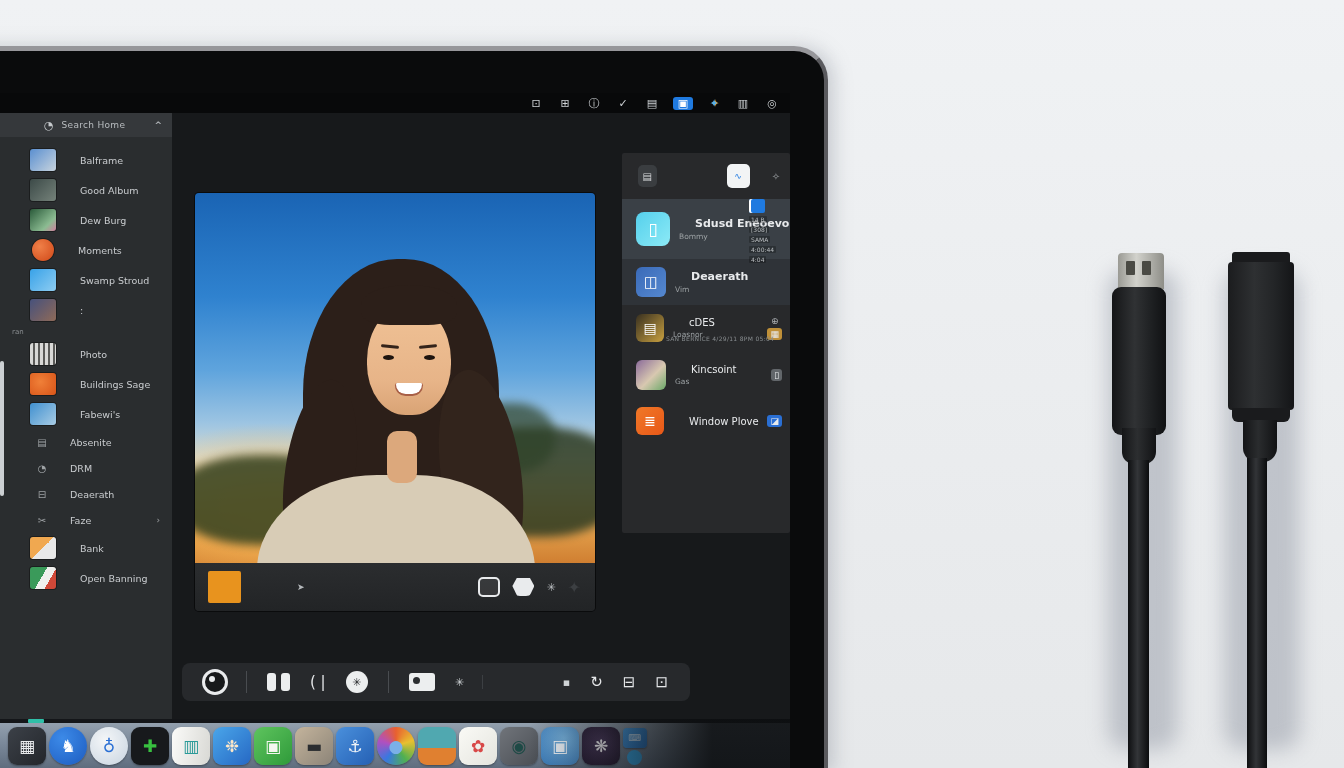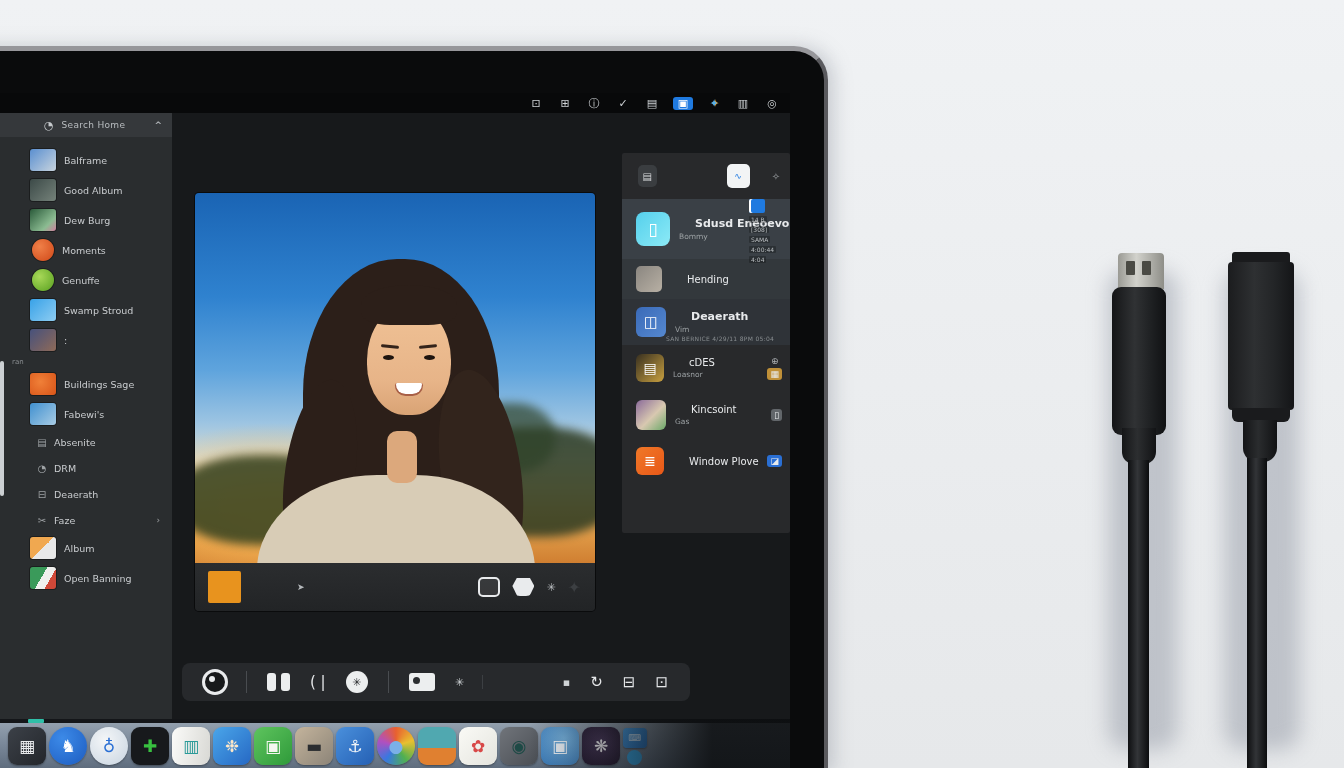--- a/index.html
+++ b/index.html
@@ -19,21 +19,21 @@
   .st-ic.active{background:#1f7ae0;color:#fff;border-radius:3px;padding:1px 2px;}
   .st-ic.colored{color:#58b0e8;text-shadow:1px 0 0 #e8a030;}
 
   
   .sidebar{position:absolute;left:0;top:20px;width:172px;height:612px;background:#2a2d2f;}
   .sb-header{height:24px;background:#35383b;display:flex;align-items:center;gap:8px;padding:0 10px 0 44px;color:#b9bdc0;}
   .sb-hicon{font-size:11px;color:#c6cacd;}
   .sb-htext{font-size:9px;letter-spacing:.3px;flex:1;}
   .sb-chev{font-size:9px;color:#aeb2b5;font-weight:bold;}
   .sb-list{padding:8px 0 0 0;}
-  .sb-item{display:flex;align-items:center;gap:8px;height:30px;padding-left:30px;cursor:default;}
+  .sb-item{display:flex;align-items:center;gap:24px;height:30px;padding-left:30px;cursor:default;}
   .sb-item.small{height:26px;padding-left:30px;}
   .sb-thumb{width:26px;height:22px;border-radius:3px;flex:0 0 auto;box-shadow:0 0 0 1px rgba(0,0,0,.35);}
   .sb-thumb.round{border-radius:50%;width:22px;height:22px;margin-left:2px;}
   .sb-glyphic{width:16px;text-align:center;color:#9ea2a5;font-size:10px;flex:0 0 auto;margin-left:4px;margin-right:-4px;}
   .sb-label{font-size:9.5px;color:#c9cccf;white-space:nowrap;}
   .sb-trail{margin-left:auto;margin-right:12px;color:#9ea2a5;font-size:9px;}
   .sb-div{height:14px;display:flex;align-items:center;padding-left:12px;color:#8a8e91;font-size:7px;}
   .sb-scroll{position:absolute;left:0;top:250px;width:4px;height:135px;background:#ccd0d3;border-radius:2px;}
 
   
@@ -176,32 +176,32 @@
             </div>
             <div class="sb-item">
               <div class="sb-thumb" style="background: linear-gradient(135deg, rgb(42, 90, 58), rgb(140, 188, 146) 70%, rgb(208, 128, 160));"></div>
               <div class="sb-label">Dew Burg</div>
             </div>
             <div class="sb-item">
               <div class="sb-thumb round" style="background: radial-gradient(circle at 35% 35%, rgb(240, 128, 72), rgb(208, 72, 24));"></div>
               <div class="sb-label">Moments</div>
             </div>
             <div class="sb-item">
-              <div class="sb-thumb round" style="background: radial-gradient(circle at 35% 35%, rgb(168, 216, 88), rgb(88, 160, 32));"></div>
-              <div class="sb-label">Genuffe</div>
-            </div>
-            <div class="sb-item">
               <div class="sb-thumb" style="background: linear-gradient(135deg, rgb(56, 162, 232), rgb(142, 205, 242));"></div>
               <div class="sb-label">Swamp Stroud</div>
             </div>
             <div class="sb-item">
               <div class="sb-thumb" style="background: linear-gradient(135deg, rgb(70, 81, 124), rgb(143, 106, 88));"></div>
               <div class="sb-label">:</div>
             </div>
             <div class="sb-div">ran</div>
+            <div class="sb-item">
+              <div class="sb-thumb" style="background: repeating-linear-gradient(90deg, rgb(216, 216, 214) 0px, rgb(216, 216, 214) 3px, rgb(90, 90, 88) 3px, rgb(90, 90, 88) 5px);"></div>
+              <div class="sb-label">Photo</div>
+            </div>
             <div class="sb-item">
               <div class="sb-thumb" style="background: radial-gradient(circle at 40% 40%, rgb(240, 128, 56), rgb(216, 84, 24));"></div>
               <div class="sb-label">Buildings Sage</div>
             </div>
             <div class="sb-item">
               <div class="sb-thumb" style="background: linear-gradient(135deg, rgb(64, 144, 208), rgb(168, 204, 228));"></div>
               <div class="sb-label">Fabewi's</div>
             </div>
             <div class="sb-item small">
               <div class="sb-glyphic">▤</div>
@@ -215,21 +215,21 @@
               <div class="sb-glyphic">⊟</div>
               <div class="sb-label">Deaerath</div>
             </div>
             <div class="sb-item small">
               <div class="sb-glyphic">✂</div>
               <div class="sb-label">Faze</div>
               <div class="sb-trail">›</div>
             </div>
             <div class="sb-item">
               <div class="sb-thumb" style="background: linear-gradient(135deg, rgb(240, 168, 80) 0px, rgb(240, 168, 80) 50%, rgb(232, 232, 232) 50%);"></div>
-              <div class="sb-label">Album</div>
+              <div class="sb-label">Bank</div>
             </div>
             <div class="sb-item">
               <div class="sb-thumb" style="background: linear-gradient(120deg, rgb(58, 154, 90) 0px, rgb(58, 154, 90) 45%, rgb(240, 240, 238) 45%, rgb(240, 240, 238) 70%, rgb(208, 72, 56) 70%);"></div>
               <div class="sb-label">Open Banning</div>
             </div>
           </div>
       </aside>
       <div class="sb-scroll" style="position:absolute;left:0;top:268px;width:4px;height:135px;background:#ccd0d3;border-radius:2px;"></div>
 
       <div class="viewer">
@@ -288,26 +288,20 @@
             <div class="rp-chip rp-h1">▤</div>
             <div class="rp-chip rp-h2">∿</div>
             <div class="rp-chip rp-h3">✧</div>
           </div>
         <div class="rp-rows" id="rp-rows">
             <div class="rp-row" style="height: 60px; background: rgb(58, 64, 70);">
               <div class="rp-ic" style="width: 34px; height: 34px; border-radius: 8px; background: linear-gradient(135deg, rgb(85, 208, 236), rgb(140, 234, 246)); font-size: 17px;">▯</div>
               <div class="rp-txt">
                 <div class="rp-title big">Sdusd Eneoevo</div>
                 <div class="rp-sub">Bommy</div>
-              </div>
-            </div>
-            <div class="rp-row" style="height: 40px; background: rgb(51, 56, 60);">
-              <div class="rp-ic" style="width: 26px; height: 26px; border-radius: 5px; background: linear-gradient(135deg, rgb(138, 134, 128), rgb(184, 176, 164)); font-size: 13px;"></div>
-              <div class="rp-txt">
-                <div class="rp-title">Hending</div>
               </div>
             </div>
             <div class="rp-row" style="height: 46px; background: rgb(47, 51, 56);">
               <div class="rp-ic" style="width: 30px; height: 30px; border-radius: 6px; background: linear-gradient(135deg, rgb(58, 106, 184), rgb(85, 136, 208)); font-size: 15px;">◫</div>
               <div class="rp-txt">
                 <div class="rp-title big">Deaerath</div>
                 <div class="rp-sub">Vim</div>
               </div>
             </div>
             <div class="rp-meta" style="top: 136px;">SAN BERNICE   4/29/11   8PM   05:04</div>

